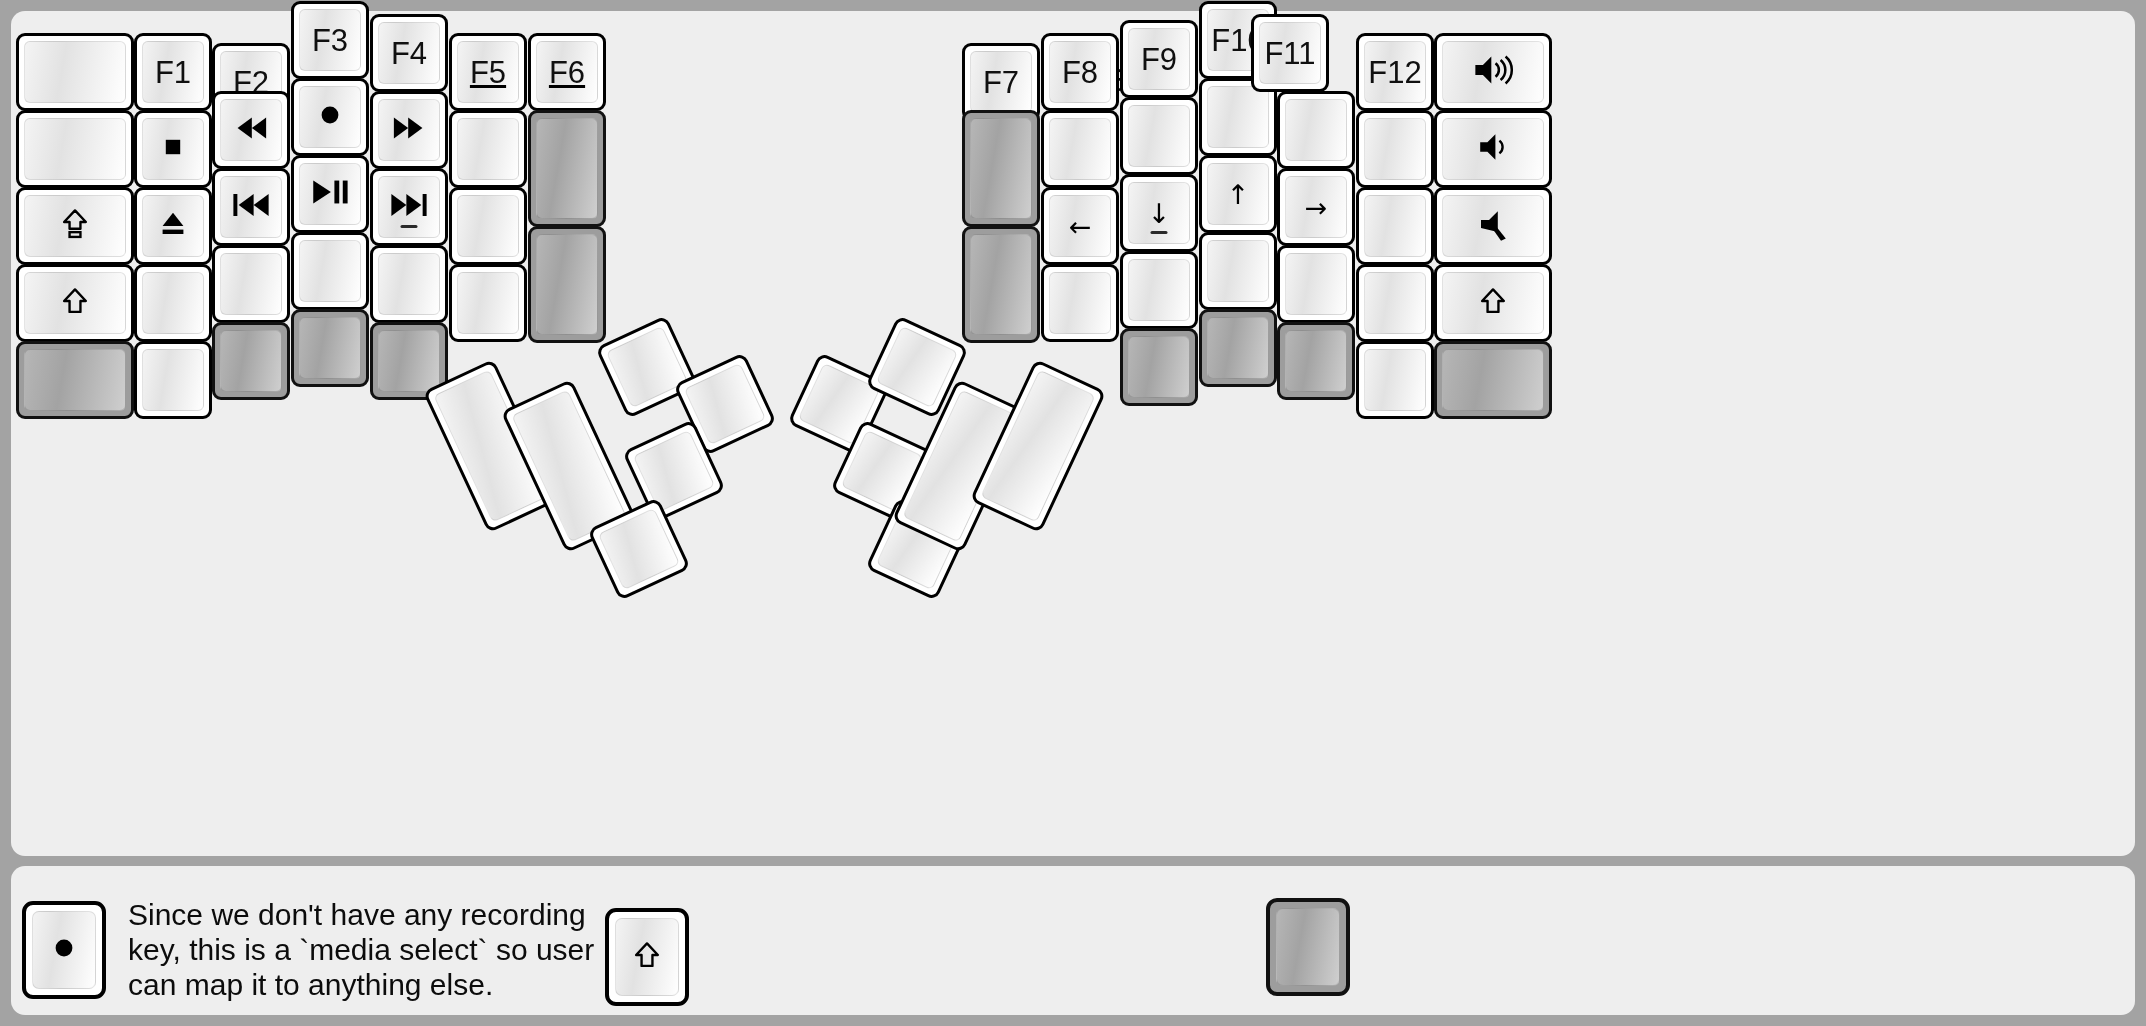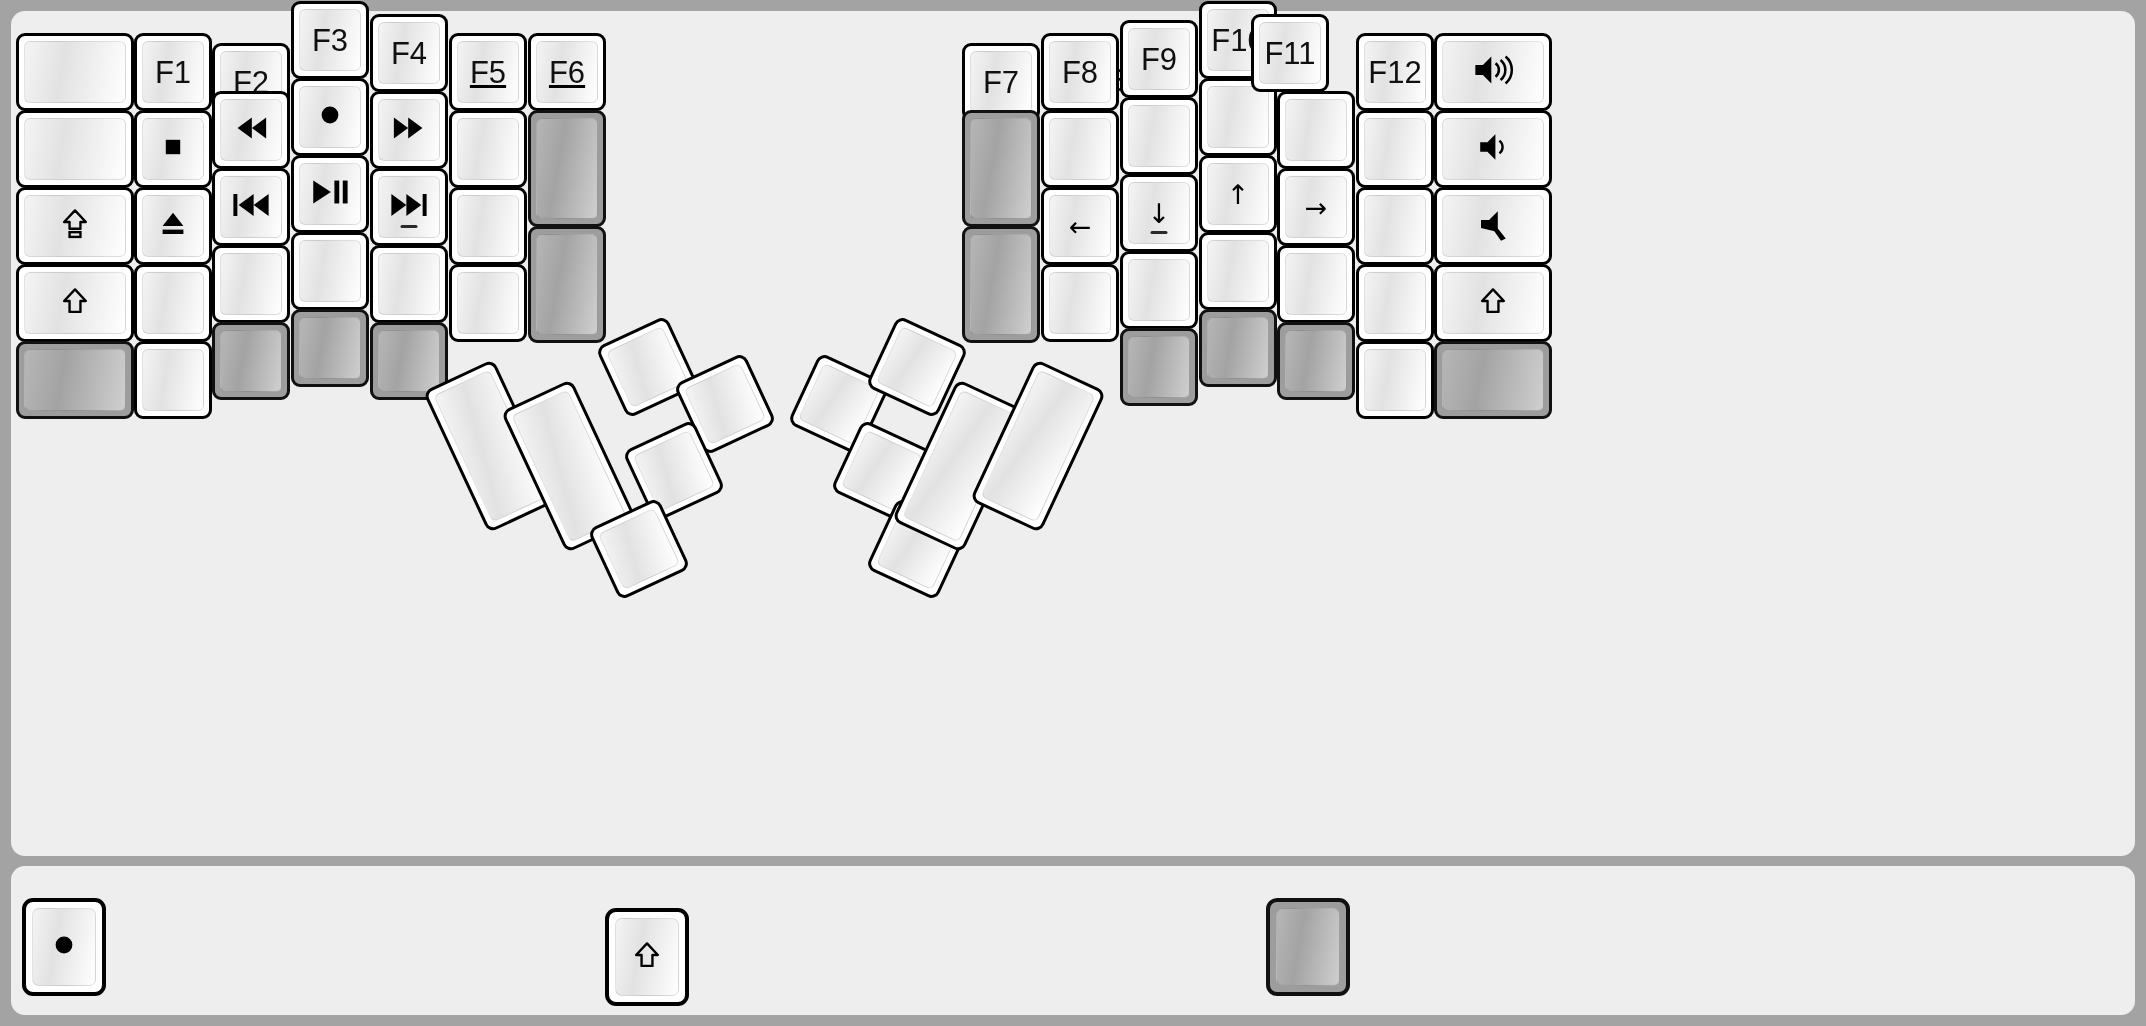--- a/index.html
+++ b/index.html
@@ -462,20 +462,23 @@
     </div>
   <div id="legend-row">
       <div class="legend-item" style="left: 22px; top: 898px;">
         <div class="legend-key">
           <div class="cap">
             <span class="glyph"><svg width="40" height="40" viewBox="0 0 100 100" xmlns="http://www.w3.org/2000/svg">
                 <circle cx="50" cy="50" r="21" fill="#000"></circle>
               </svg></span>
           </div>
         </div>
+        <div class="legend-text">Since we don't have any recording
+key, this is a `media select` so user
+can map it to anything else.</div>
       </div>
       <div class="legend-item" style="left: 605px; top: 908px;">
         <div class="legend-key">
           <div class="cap">
             <span class="glyph"><svg width="34" height="34" viewBox="0 0 100 100" xmlns="http://www.w3.org/2000/svg">
                 <polygon points="50,16 82,50 66,50 66,82 34,82 34,50 18,50" fill="none" stroke="#000" stroke-width="7" stroke-linejoin="round"></polygon>
               </svg></span>
           </div>
         </div>
       </div>

